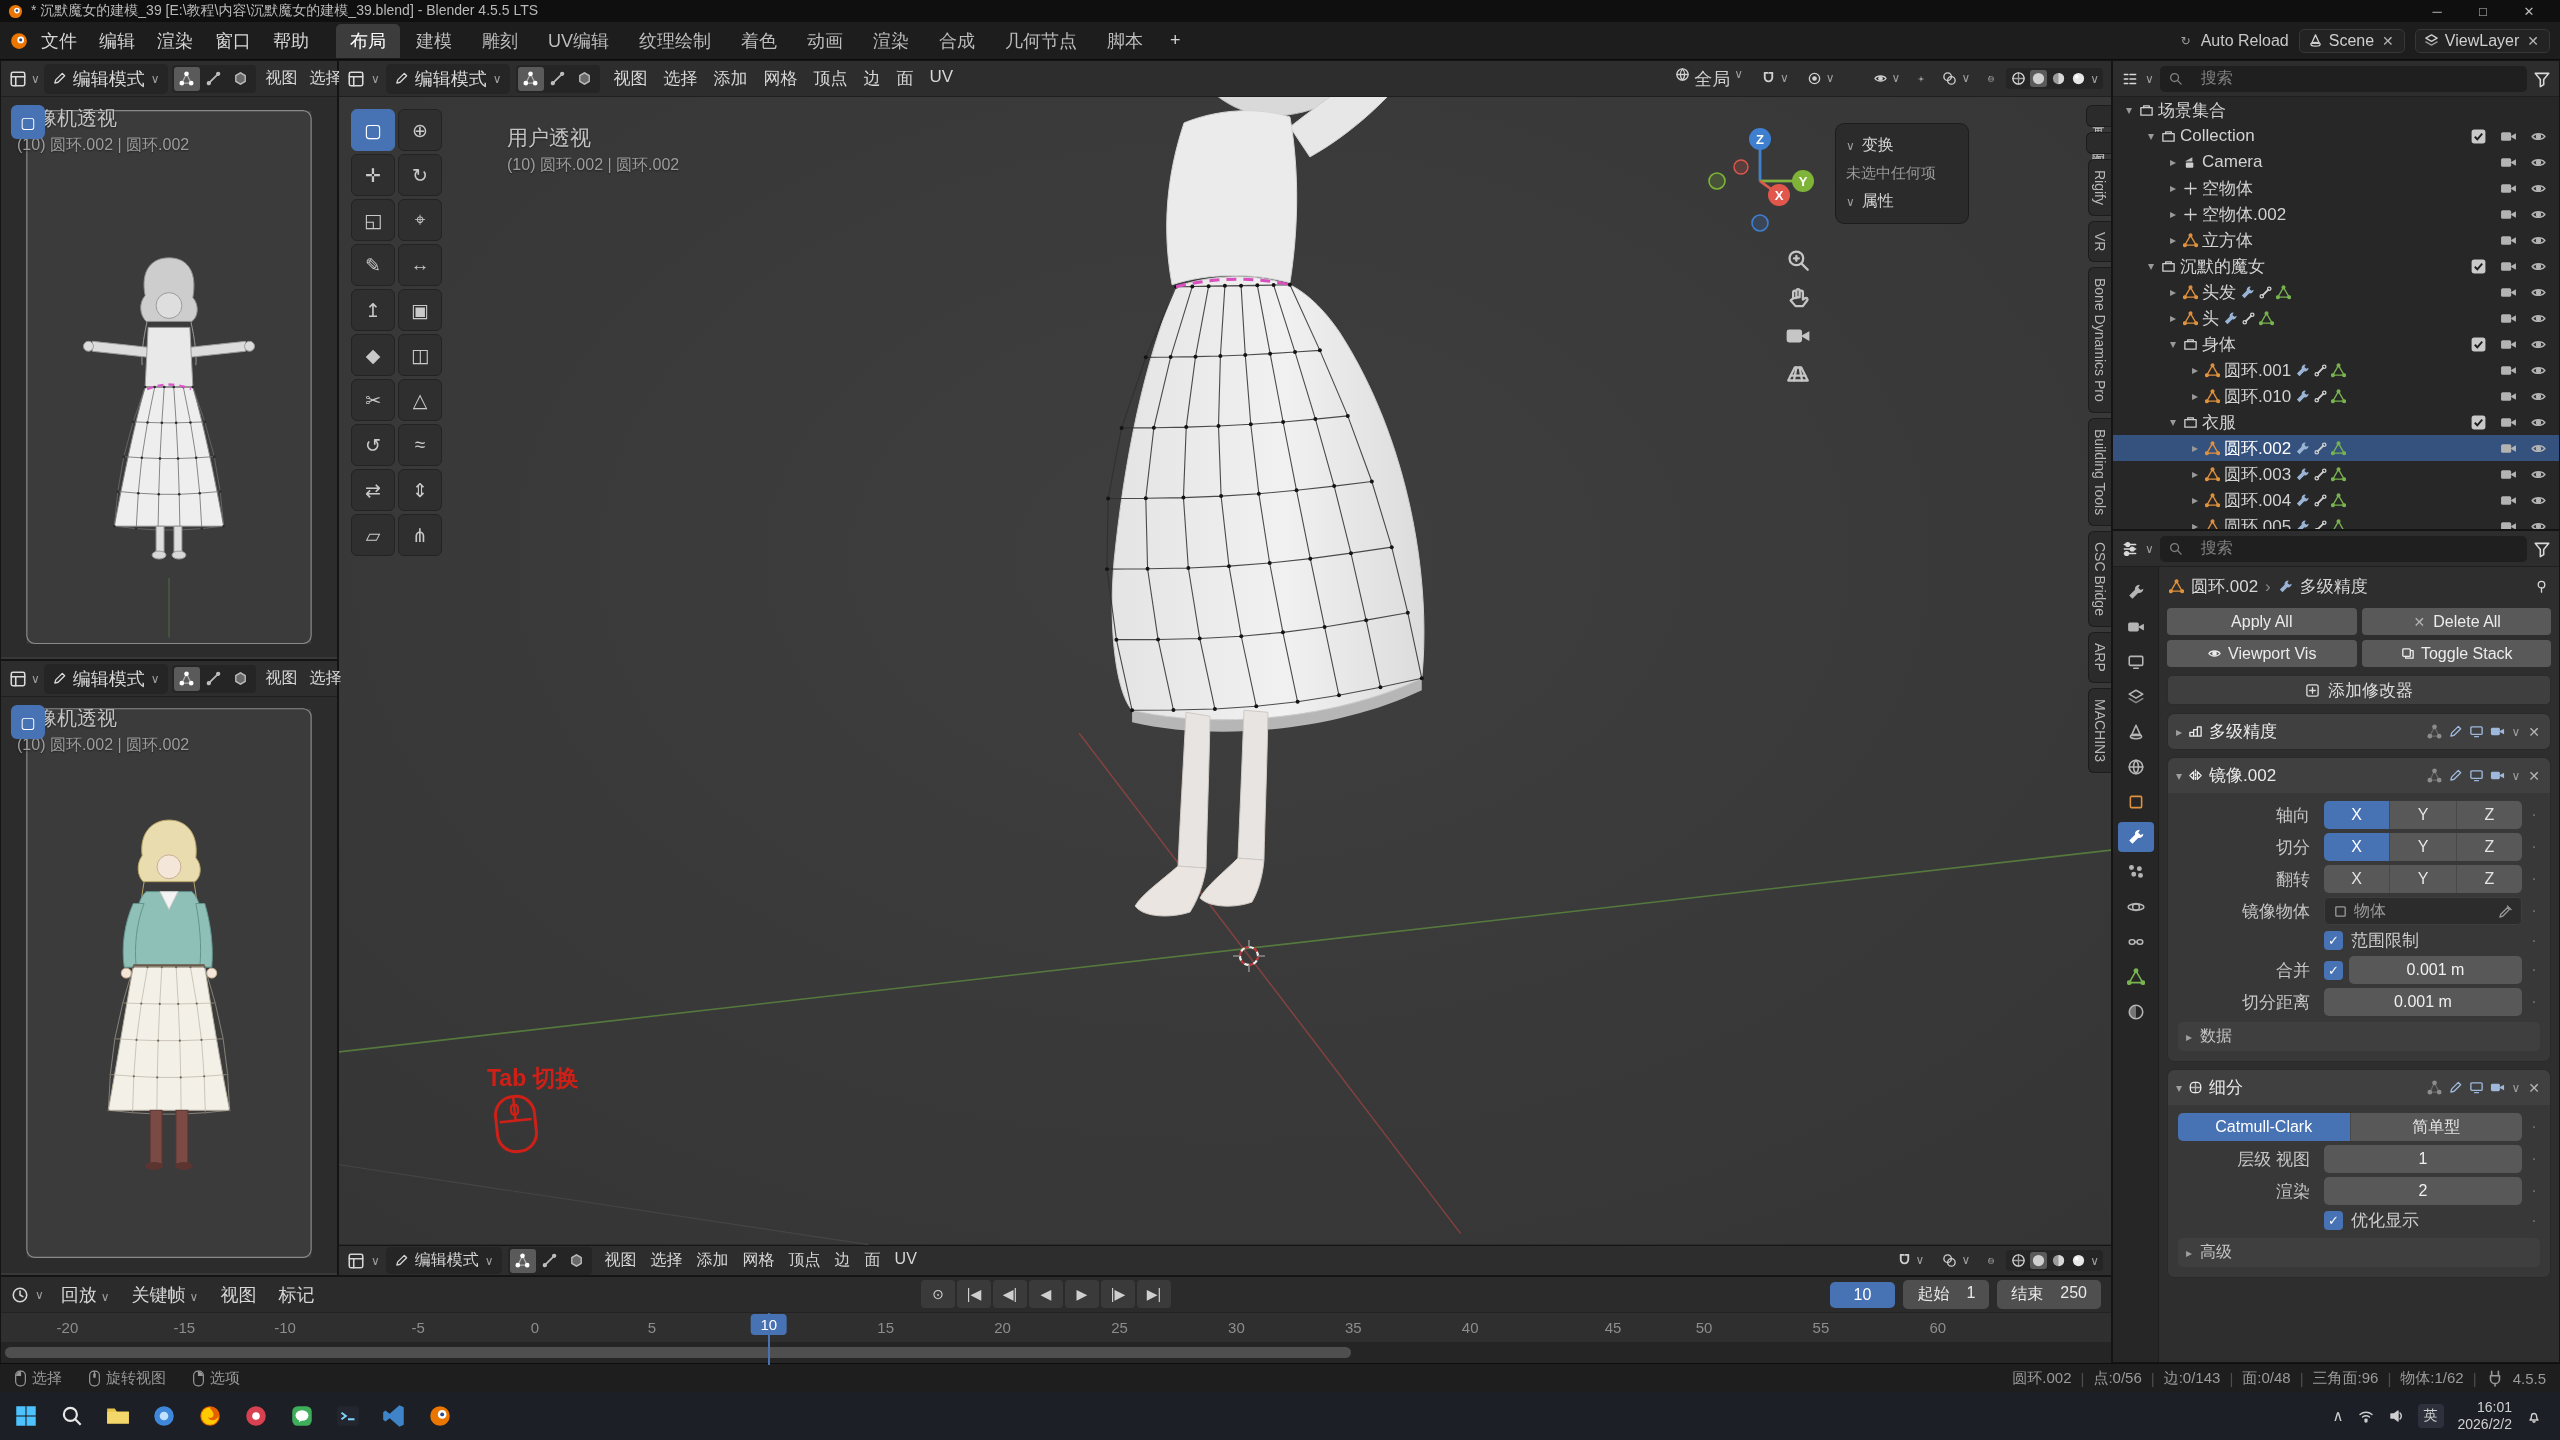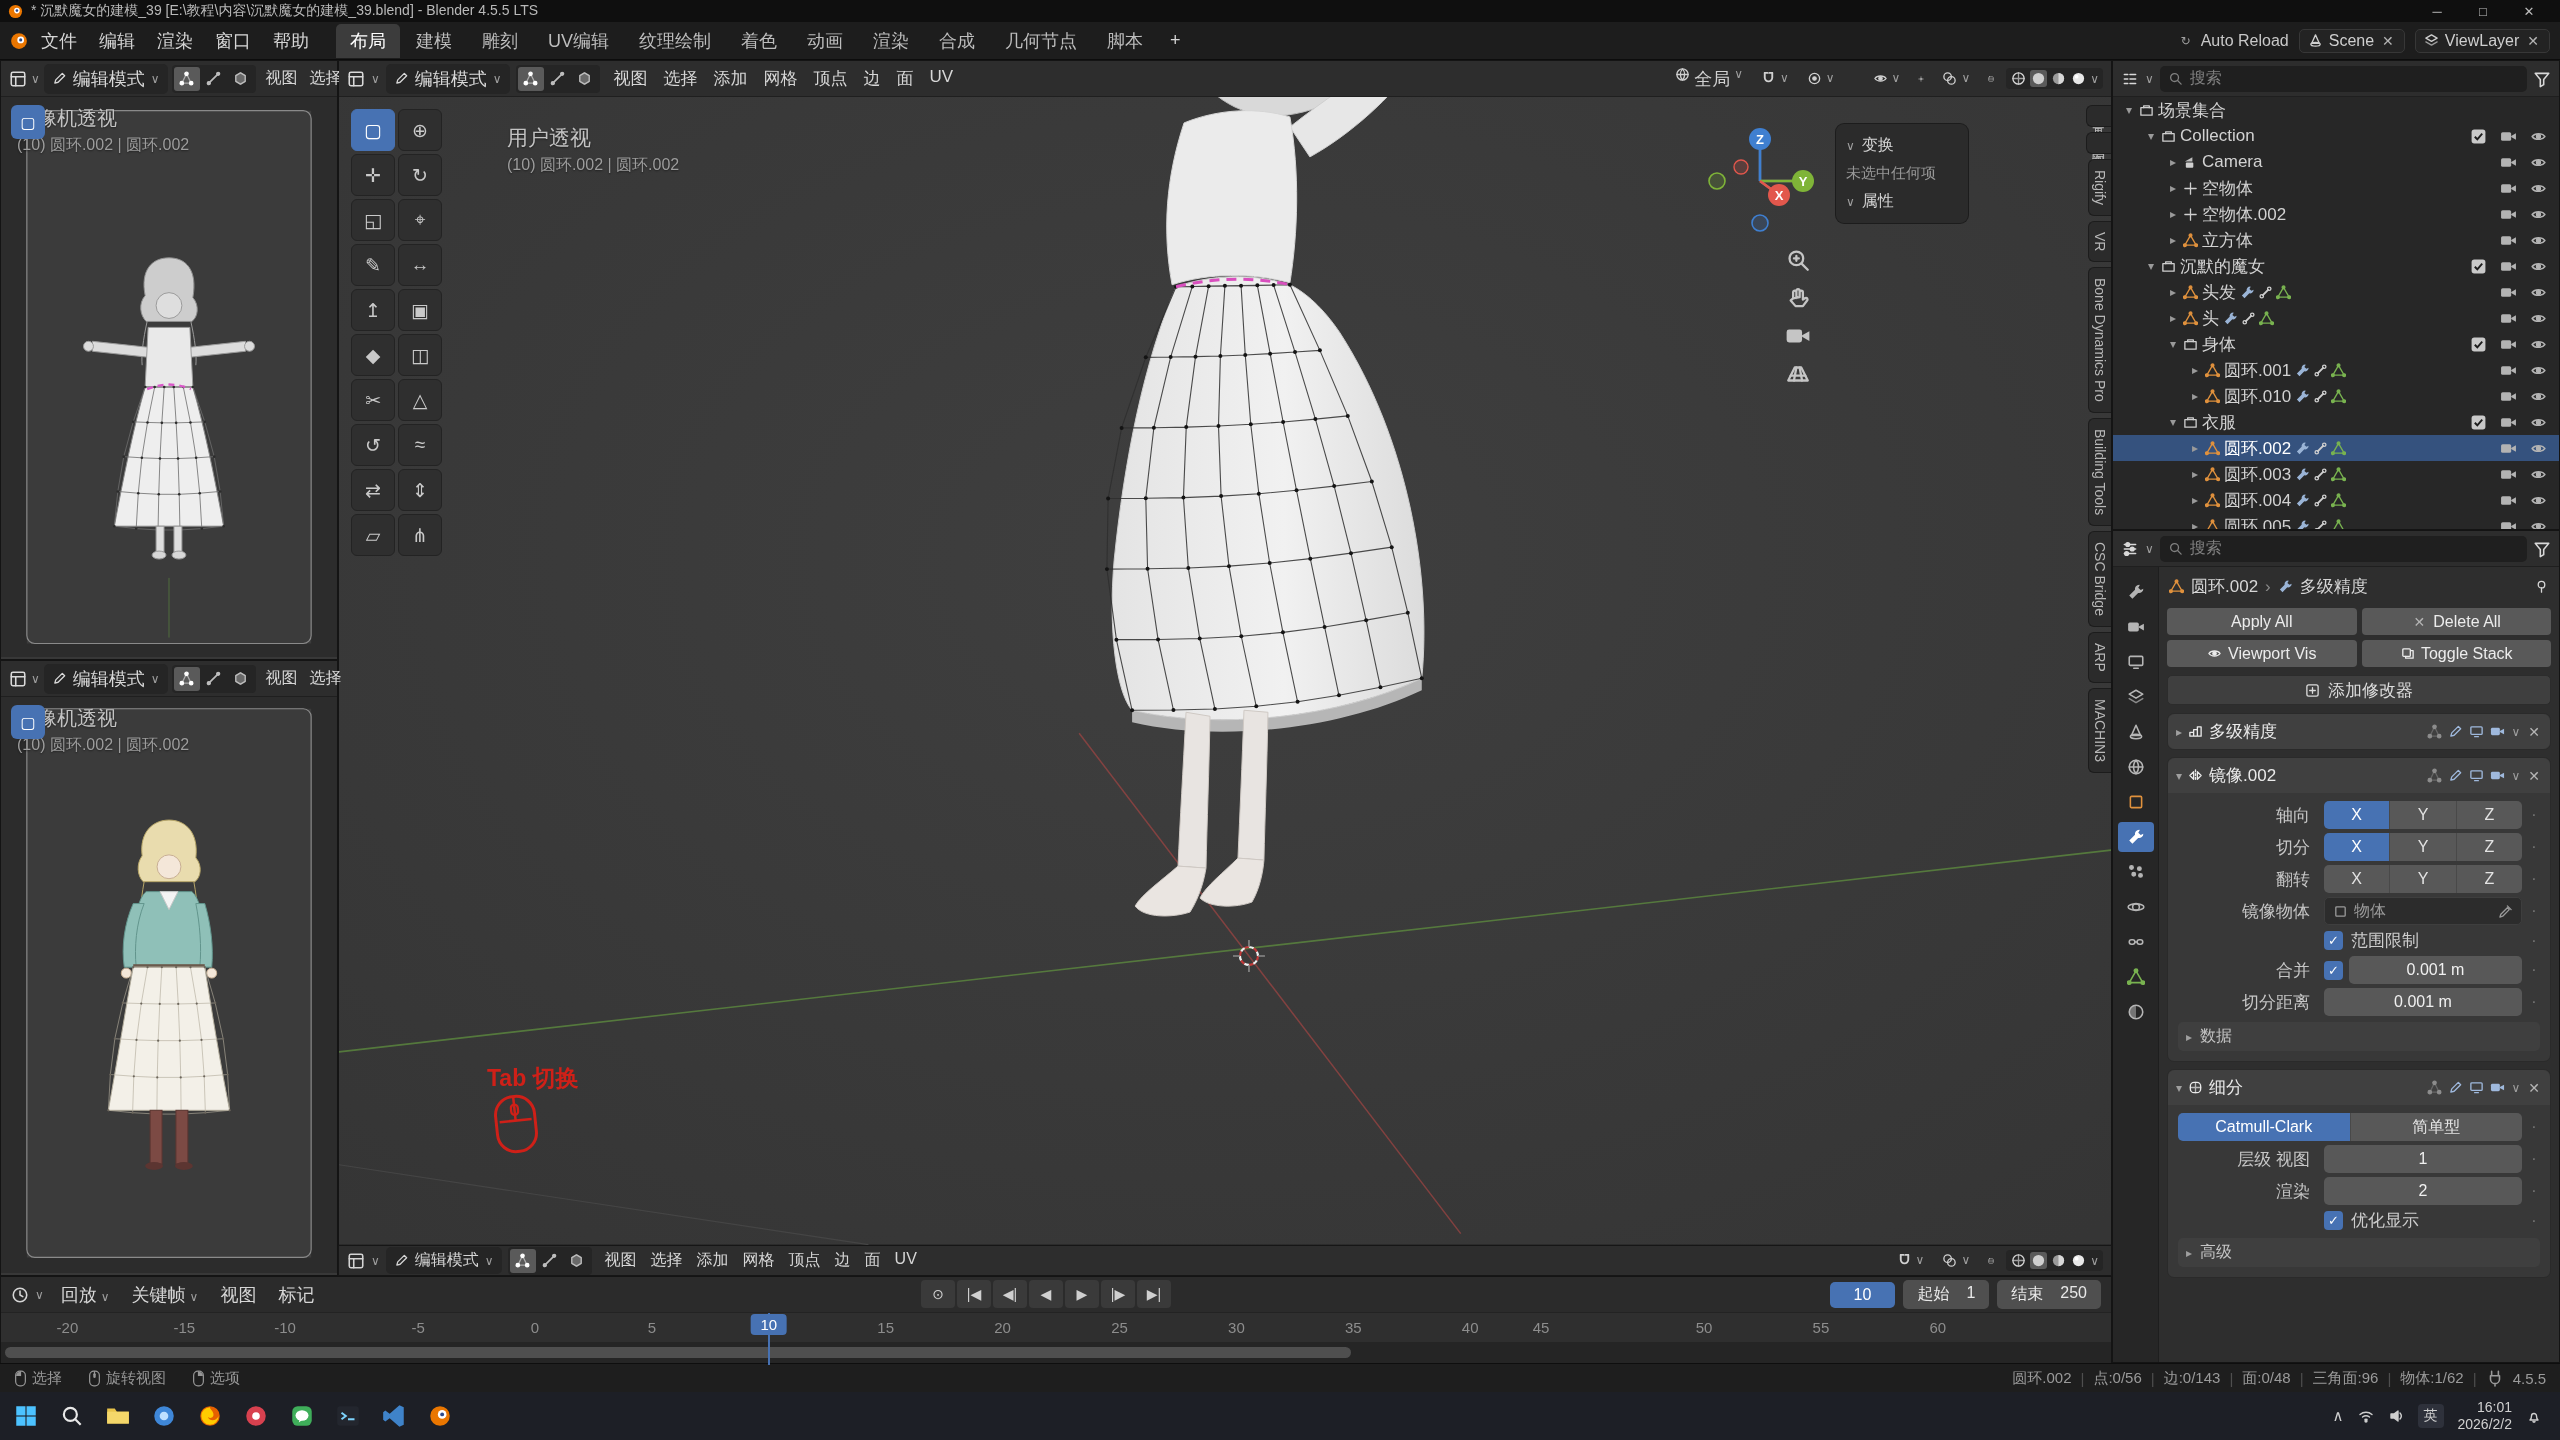--- a/index.html
+++ b/index.html
@@ -84,21 +84,21 @@
 #area-outliner{left:2112px;top:60px;width:448px;height:470px;background:#272727}
 .o-body{position:absolute;top:36px;left:0;right:0;bottom:0;overflow:hidden}
 .orow{display:flex;align-items:center;height:26px;font-size:17px;color:#d2d2d2}
 .orow.sel{background:#35527e;color:#fff}
 .oarrow{width:20px;text-align:center;color:#9a9a9a;font-size:12px;flex:none}
 .olabel{margin:8px 4px;white-space:nowrap}
 .obadges{display:flex;gap:3px}
 .obadges .ic{width:15px;height:15px}
 .otoggles{margin-left:auto;display:flex;gap:13px;align-items:center;padding-right:12px;color:#b3b3b3}
 .otoggles .ic{width:17px;height:17px}
-.searchbox{flex:1;display:flex;align-items:center;gap:7px;height:26px;background:#1f1f1f;border-radius:5px;padding:0 8px;color:#808080;font-size:16px;min-width:0}
+.searchbox{flex:1;display:flex;align-items:center;gap:18px;height:26px;background:#1f1f1f;border-radius:5px;padding:0 8px;color:#808080;font-size:16px;min-width:0}
 .c-mesh{color:#e0913d}.c-tri{color:#79b350}.c-wr{color:#9ab4d6}.c-gray{color:#cfcfcf}
 
 #area-props{left:2112px;top:530px;width:448px;height:833px;background:#2e2e2e}
 .pnav{position:absolute;left:0;top:36px;bottom:0;width:46px;background:#262626;display:flex;flex-direction:column;align-items:center;padding-top:10px;gap:5px;border-right:1px solid #1e1e1e}
 .pico{width:36px;height:30px;border-radius:4px;display:flex;align-items:center;justify-content:center;color:#b5b5b5}
 .pico.active{background:#4772b3;color:#fff}
 .pcontent{position:absolute;left:46px;top:36px;right:0;bottom:0;overflow:hidden}
 .pcrumb{display:flex;align-items:center;gap:7px;padding:8px 10px;font-size:17px;color:#d6d6d6}
 .crumb-sep{color:#8a8a8a}
 .pbtns{display:grid;grid-template-columns:1fr 1fr;gap:5px;margin:2px 8px}
@@ -932,21 +932,21 @@
         <span class="tick" style="left: 417.1px;">-5</span>
         <span class="tick" style="left: 534px;">0</span>
         <span class="tick" style="left: 650.9px;">5</span>
         <span class="tick" style="left: 767.8px;">10</span>
         <span class="tick" style="left: 884.7px;">15</span>
         <span class="tick" style="left: 1001.6px;">20</span>
         <span class="tick" style="left: 1118.5px;">25</span>
         <span class="tick" style="left: 1235.4px;">30</span>
         <span class="tick" style="left: 1352.3px;">35</span>
         <span class="tick" style="left: 1469.2px;">40</span>
-        <span class="tick" style="left: 1540px; text-align: right;">45</span>
+        <span class="tick" style="left: 1612px; text-align: right;">45</span>
         <span class="tick" style="left: 1703px;">50</span>
         <span class="tick" style="left: 1819.9px;">55</span>
         <span class="tick" style="left: 1936.8px;">60</span>
       </div>
     <div class="tl-scroll">
         <div class="tl-bar"></div>
       </div>
   </div>
 
   <div id="area-outliner" class="area">

